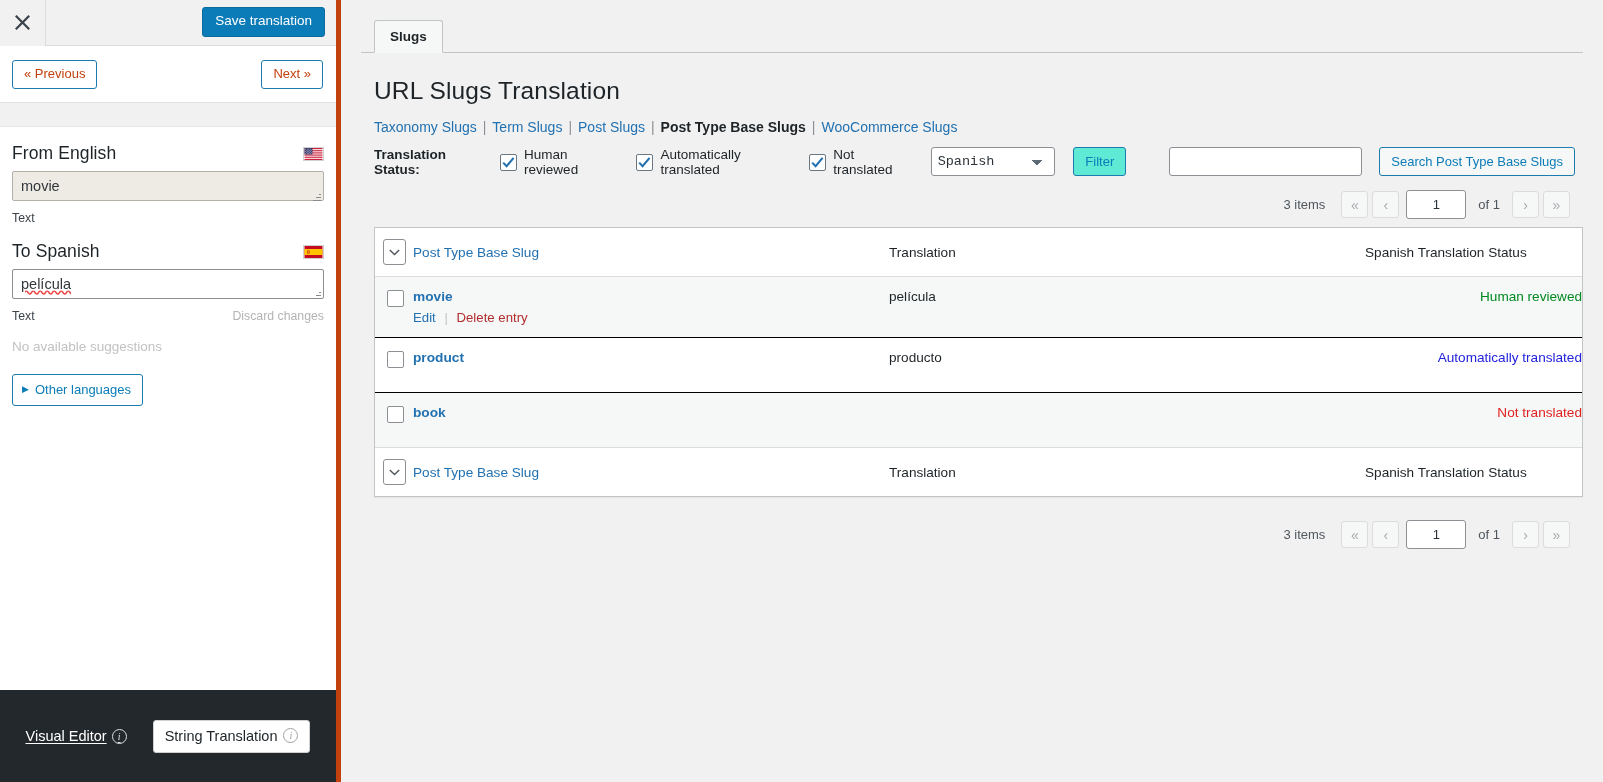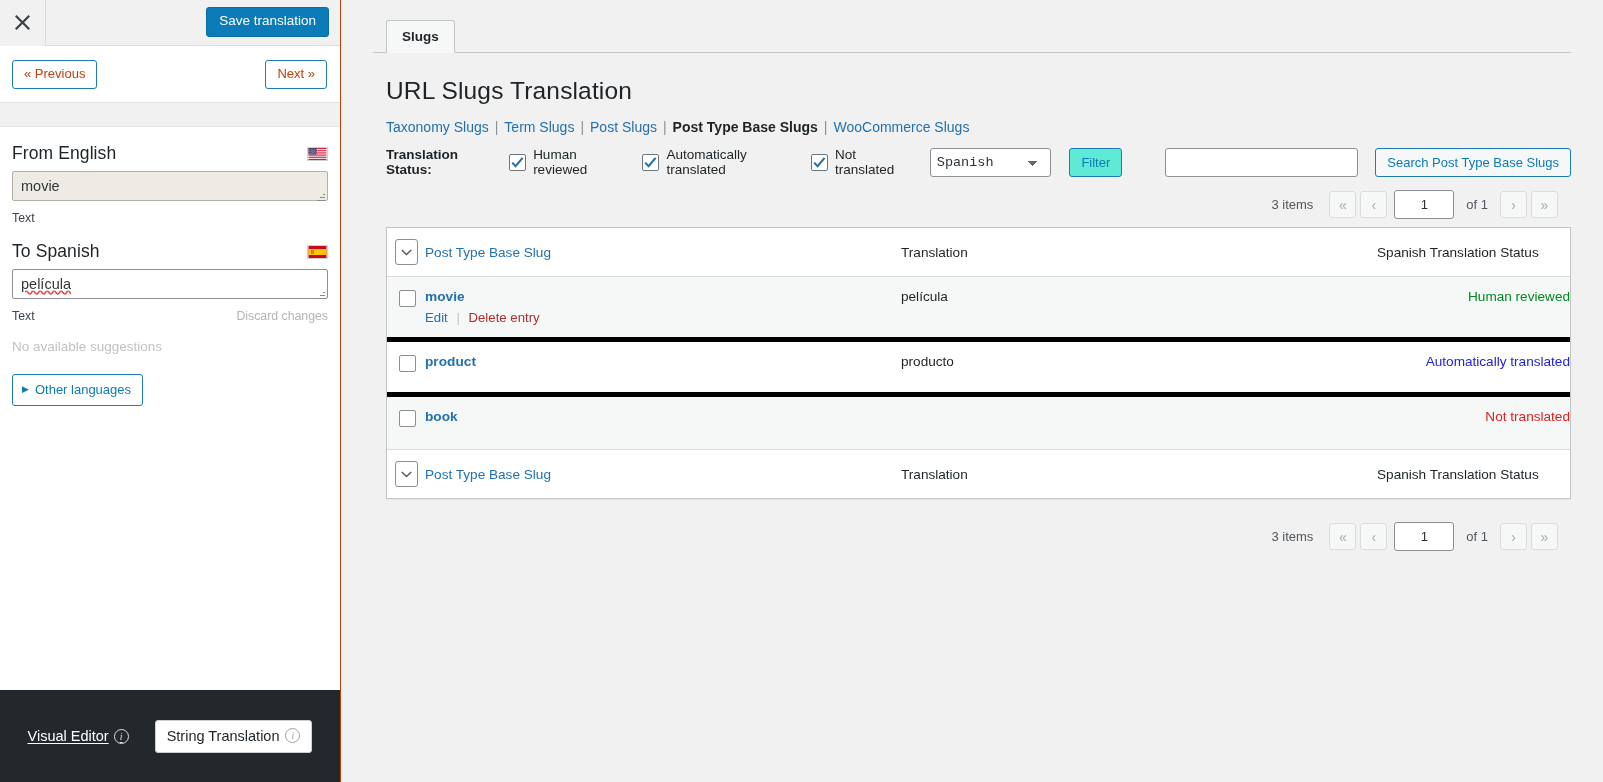--- a/index.html
+++ b/index.html
@@ -13,21 +13,21 @@
     -webkit-font-smoothing: antialiased;
   }
 
   
   .app { display:flex; width:1603px; height:782px; }
 
   
   .sidebar {
     width: 341px; height: 782px;
     background: #ffffff;
-    border-right: 1px solid #c2410c;
+    border-right: 5px solid #c2410c;
     display: flex; flex-direction: column;
     position: relative;
   }
   .sb-topbar {
     height: 46px;
     background: #f1f1f1;
     border-bottom: 1px solid #dcdcdc;
     display: flex; align-items: center;
     position: relative;
   }
@@ -158,21 +158,21 @@
     font-family:"Liberation Serif", serif;
   }
   .foot-link .info-i { color:#ffffff; }
   .foot-btn .info-i { color:#8c8f94; }
 
   
   .main {
     flex: 1; height: 782px;
     background: #f1f1f1;
     position: relative;
-    padding: 0 32px;
+    padding: 0 20px;
   }
   .tabs {
     height: 53px;
     display:flex; align-items:flex-end;
     border-bottom: 1px solid #c3c4c7;
     padding-left: 13px;
   }
   .tab {
     font-size: 13.5px; font-weight: bold; color:#1d2327;
     background:#f6f7f7;
@@ -191,22 +191,22 @@
   .subnav {
     margin: 14px 0 0 13px;
     font-size: 14px; color:#3c434a;
     display:flex; align-items:center; gap:0;
   }
   .subnav a { color:#2271b1; text-decoration:none; cursor:pointer; }
   .subnav .cur { color:#1d2327; font-weight: bold; }
   .subnav .sep { color:#8c8f94; margin: 0 6px; }
 
   .filterbar {
-    margin: 12px 0 0 13px;
-    display:flex; align-items:flex-end; gap: 12px;
+    margin: 12px 8px 0 13px;
+    display:flex; align-items:flex-start; gap: 12px;
     font-size: 13.5px; color:#1d2327;
   }
   .fb-label { font-weight: bold; margin-right: 9px; font-size:13.5px; }
   .cbx-wrap { display:inline-flex; align-items:center; margin-right: 16px; cursor:pointer; }
   .cbx {
     width:17px;height:17px;border:1px solid #6a7781; border-radius:2px;
     background:#fff; display:inline-flex; align-items:center; justify-content:center;
     margin-right: 7px; flex: none;
   }
   .cbx svg { display:block; }
@@ -309,21 +309,21 @@
     width: 23px; height: 26px;
     display:inline-flex; align-items:center; justify-content:center;
     background:#fff; border:1px solid #8c8f94; border-radius:3px;
     cursor:pointer;
   }
 
   table.slugs tbody td {
     vertical-align: top;
     padding: 12px 0 12px 0;
     font-size: 13.6px; color:#1d2327;
-    border-top: 5px solid #000000;
+    border-top: 1px solid #000000;
   }
   table.slugs tbody tr:first-child td { border-top: none; }
   table.slugs tbody tr.alt td { background: #f6f7f7; }
   table.slugs tbody tr.r1 { height: 54px; }
   table.slugs tbody tr.r2, table.slugs tbody tr.r3 { height: 55px; }
 
   td.cb-cell { padding-left: 12px !important; }
   .row-cbx {
     width:17px;height:17px;border:1px solid #8c8f94;border-radius:2px;
     background:#fff; display:block; cursor:pointer; margin-top:1px;

